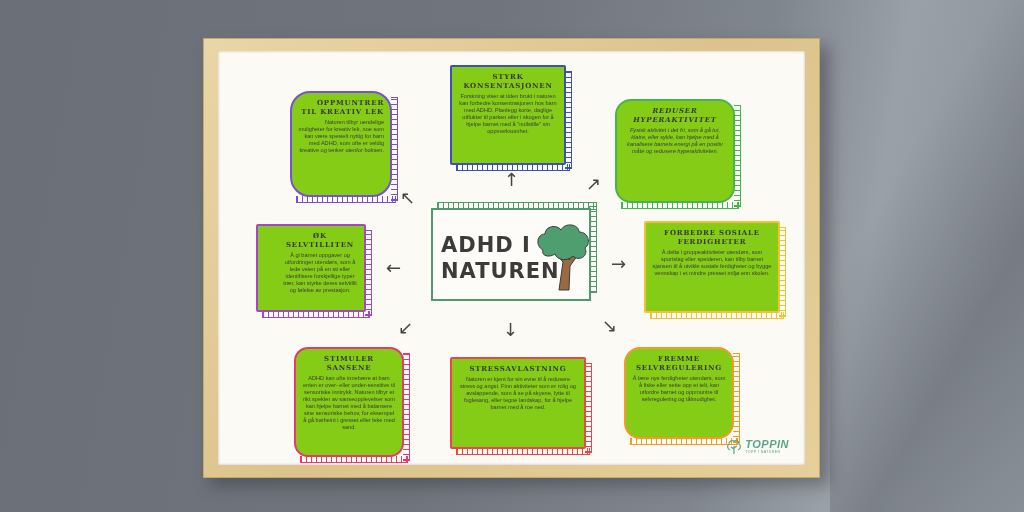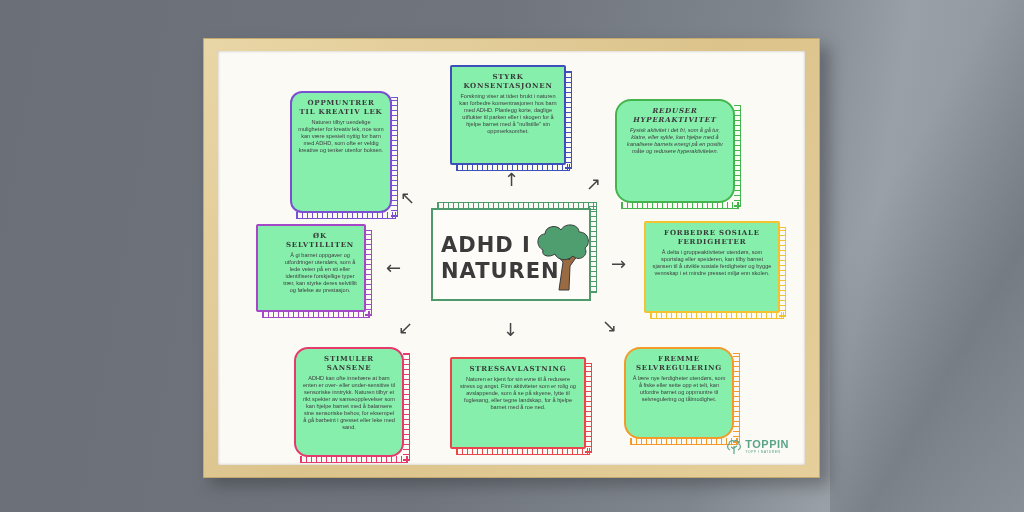--- a/index.html
+++ b/index.html
@@ -6,52 +6,52 @@
   body{width:1024px;height:512px;overflow:hidden;position:relative;
     background:linear-gradient(100deg,#6b7078 0%,#70757d 45%,#80868e 70%,#9aa0a7 82%,#8b9199 100%);
     font-family:"Liberation Sans",sans-serif;}
   .wall-shadow{position:absolute;left:830px;top:0;width:260px;height:512px;
     background:linear-gradient(120deg,rgba(0,0,0,0) 30%,rgba(40,45,55,0.25) 60%,rgba(0,0,0,0) 90%);}
   .frame-shadow{position:absolute;left:210px;top:46px;width:620px;height:440px;background:rgba(30,32,38,0.35);filter:blur(8px);}
   .frame{position:absolute;left:203px;top:38px;width:617px;height:440px;box-sizing:border-box;
     background:linear-gradient(135deg,#e9d6a6,#dcc38c 50%,#e6cf9a);border:1px solid #c4a96e;}
   .poster{position:absolute;left:14px;top:12px;right:14px;bottom:12px;background:#fbfaf5;
     box-shadow:inset 0 0 3px rgba(0,0,0,0.25);}
-  .card{position:absolute;box-sizing:border-box;background:#86efac;border:2px solid;border-radius:10px;
+  .card{position:absolute;box-sizing:border-box;background:#84cc16;border:2px solid;border-radius:10px;
     text-align:center;padding:5px 6px;}
   .card.sharp{border-radius:2px;}
   .card::after{content:"";position:absolute;left:4px;right:-6px;bottom:-8px;height:6px;
     background:repeating-linear-gradient(90deg,currentColor 0 1px,transparent 1px 5px);border:1px solid currentColor;border-top:none;}
   .card::before{content:"";position:absolute;top:4px;right:-8px;bottom:-6px;width:6px;
     background:repeating-linear-gradient(0deg,currentColor 0 1px,transparent 1px 5px);border:1px solid currentColor;border-left:none;}
   .card-title{font-family:"DejaVu Serif",serif;font-weight:bold;font-size:7px;letter-spacing:0.8px;color:#3a3a3a;line-height:9px;margin-bottom:3px;text-transform:uppercase;}
   .card-body{font-size:5.6px;line-height:7px;color:#3d3d3d;}
   .center-box{position:absolute;left:213px;top:157px;width:160px;height:93px;box-sizing:border-box;
     border:2px solid #4e9a6c;background:#fdfcf8;}
   .center-box::before{content:"";position:absolute;left:4px;right:-8px;top:-8px;height:6px;
     background:repeating-linear-gradient(90deg,#4e9a6c 0 1px,transparent 1px 5px);border:1px solid #4e9a6c;}
   .center-box::after{content:"";position:absolute;top:-4px;right:-8px;bottom:6px;width:6px;
     background:repeating-linear-gradient(0deg,#4e9a6c 0 1px,transparent 1px 5px);border:1px solid #4e9a6c;}
   .center-title{position:absolute;left:8px;top:22px;font-family:"DejaVu Sans",sans-serif;font-size:21px;font-weight:bold;color:#3b3b3b;line-height:26px;letter-spacing:1px;}
   .tree{position:absolute;left:100px;top:12px;width:60px;height:70px;}
   .arrow{position:absolute;color:#444;font-size:18px;line-height:18px;font-family:"DejaVu Sans",sans-serif;}
   .logo{position:absolute;right:16px;bottom:10px;display:flex;align-items:center;gap:3px;color:#5aa58a;}
-  .logo-name{font-size:11px;font-weight:bold;letter-spacing:0.5px;line-height:11px;}
+  .logo-name{font-size:11px;font-weight:bold;letter-spacing:0.5px;line-height:11px;font-style:italic;}
   .logo-tag{font-size:3.6px;letter-spacing:0.4px;line-height:5px;}
 </style>
 </head>
 <body>
 
 <div class="wall-shadow"></div>
 <div class="frame-shadow"></div>
 
 <div class="frame">
   <div class="poster">
 
-    <div class="card" style="left:72px;top:40px;width:102px;height:122px;border-color:#7b4fd1;color:#7b4fd1;border-radius:12px;">
+    <div class="card" style="left:72px;top:40px;width:102px;height:106px;border-color:#7b4fd1;color:#7b4fd1;border-radius:20px;text-align:right;">
       <div class="card-title">Oppmuntrer til kreativ lek</div>
       <div class="card-body">Naturen tilbyr uendelige muligheter for kreativ lek, noe som kan være spesielt nyttig for barn med ADHD, som ofte er veldig kreative og tenker utenfor boksen.</div>
     </div>
 
     <div class="card sharp" style="left:232px;top:14px;width:116px;height:100px;border-color:#3d4fb8;color:#3d4fb8;">
       <div class="card-title">Styrk konsentasjonen</div>
       <div class="card-body">Forskning viser at tiden brukt i naturen kan forbedre konsentrasjonen hos barn med ADHD. Planlegg korte, daglige utflukter til parken eller i skogen for å hjelpe barnet med å "nullstille" sin oppmerksomhet.</div>
     </div>
 
     <div class="card" style="left:397px;top:48px;width:120px;height:104px;border-color:#44b54e;color:#44b54e;border-radius:16px;font-style:italic;">

